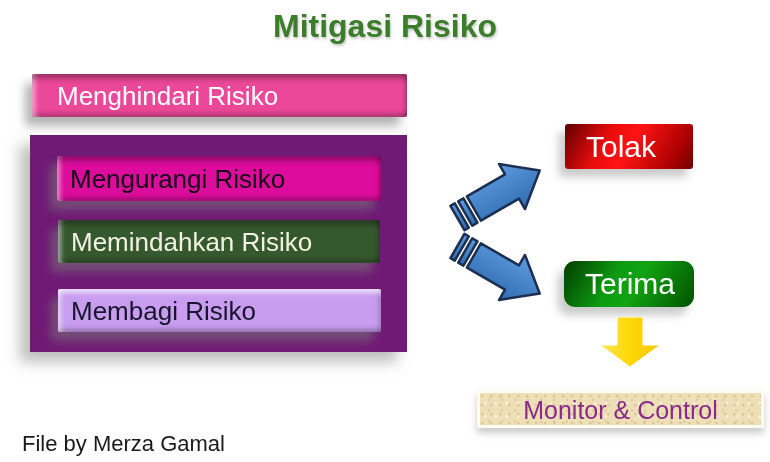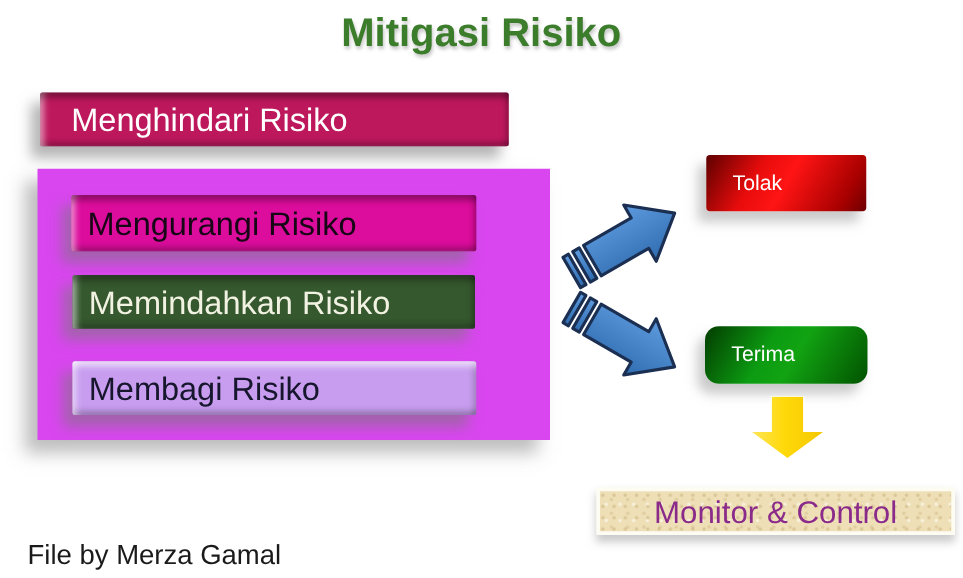--- a/index.html
+++ b/index.html
@@ -27,40 +27,39 @@
   }
   .bevel-lighttop{
     box-shadow:
       -7px 9px 10px rgba(120,120,120,.55),
       inset 0 7px 5px -3px rgba(255,255,255,.65),
       inset 6px 0 5px -3px rgba(255,255,255,.55),
       inset -5px 0 5px -3px rgba(0,0,0,.22),
       inset 0 -6px 5px -3px rgba(0,0,0,.28);
   }
   .bar-avoid{
-    left:32px;top:74px;width:375px;height:43px;background:#be185d;color:#ffffff;
+    left:32px;top:74px;width:375px;height:43px;background:#ec4899;color:#ffffff;
     padding-left:25px;box-sizing:border-box;
   }
   .group-box{
-    position:absolute;left:30px;top:135px;width:377px;height:217px;background:#d946ef;
+    position:absolute;left:30px;top:135px;width:377px;height:217px;background:#701a75;
     box-shadow:-10px 10px 13px rgba(125,125,125,.5);
-    padding-left:33px;
   }
   .bar-reduce{left:27px;top:21px;width:324px;height:45px;background:#dc0c9c;color:#160616;padding-left:13px;box-sizing:border-box;}
   .bar-transfer{left:28px;top:85px;width:322px;height:43px;background:#35582e;color:#f2f2e2;padding-left:13px;box-sizing:border-box;}
   .bar-share{left:28px;top:154px;width:323px;height:43px;background:#c89df0;color:#16162c;padding-left:13px;box-sizing:border-box;}
   
   .arrow-wrap{position:absolute;width:100px;height:56px;}
   .arrow-up{left:449px;top:166px;transform:rotate(-30deg);}
   .arrow-dn{left:449px;top:242px;transform:rotate(30deg);}
   .yellow-arrow{position:absolute;left:600px;top:317px;}
   
   .decision-box{
     position:absolute;display:flex;align-items:center;color:#ffffff;
-    font-size:17px;padding-left:21px;box-sizing:border-box;border-radius:3px;
+    font-size:30px;padding-left:21px;box-sizing:border-box;border-radius:3px;
     box-shadow:-6px 8px 9px rgba(150,150,150,.5);
   }
   .box-reject{
     left:565px;top:124px;width:128px;height:45px;
     background:linear-gradient(120deg,#5e0000 0%,#e80c0c 32%,#ff1414 50%,#a80000 85%,#6d0000 100%);
   }
   .box-accept{
     left:564px;top:261px;width:130px;height:46px;
     background:linear-gradient(120deg,#033c00 0%,#0c9b12 38%,#12a312 55%,#015200 100%);
     border-radius:11px;

